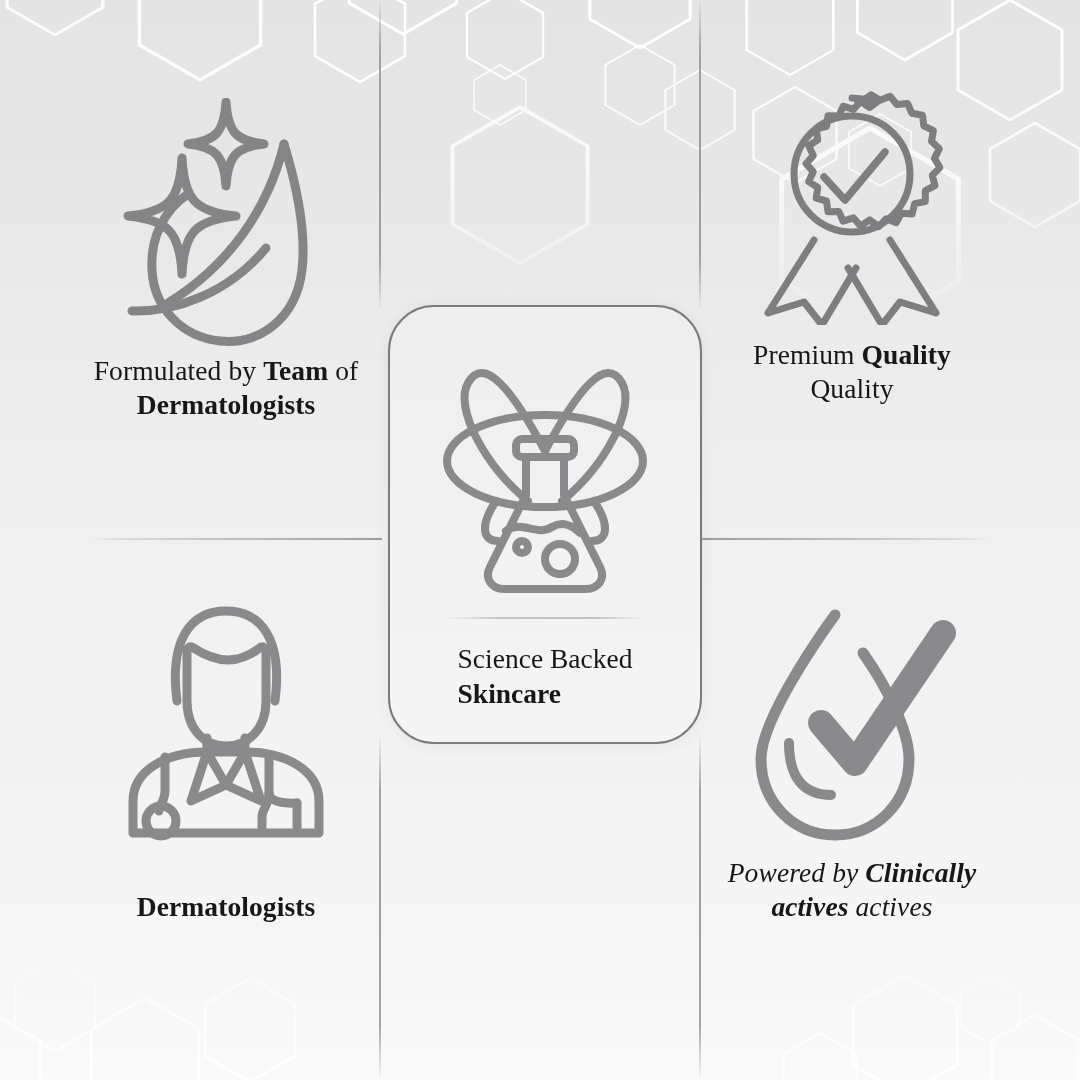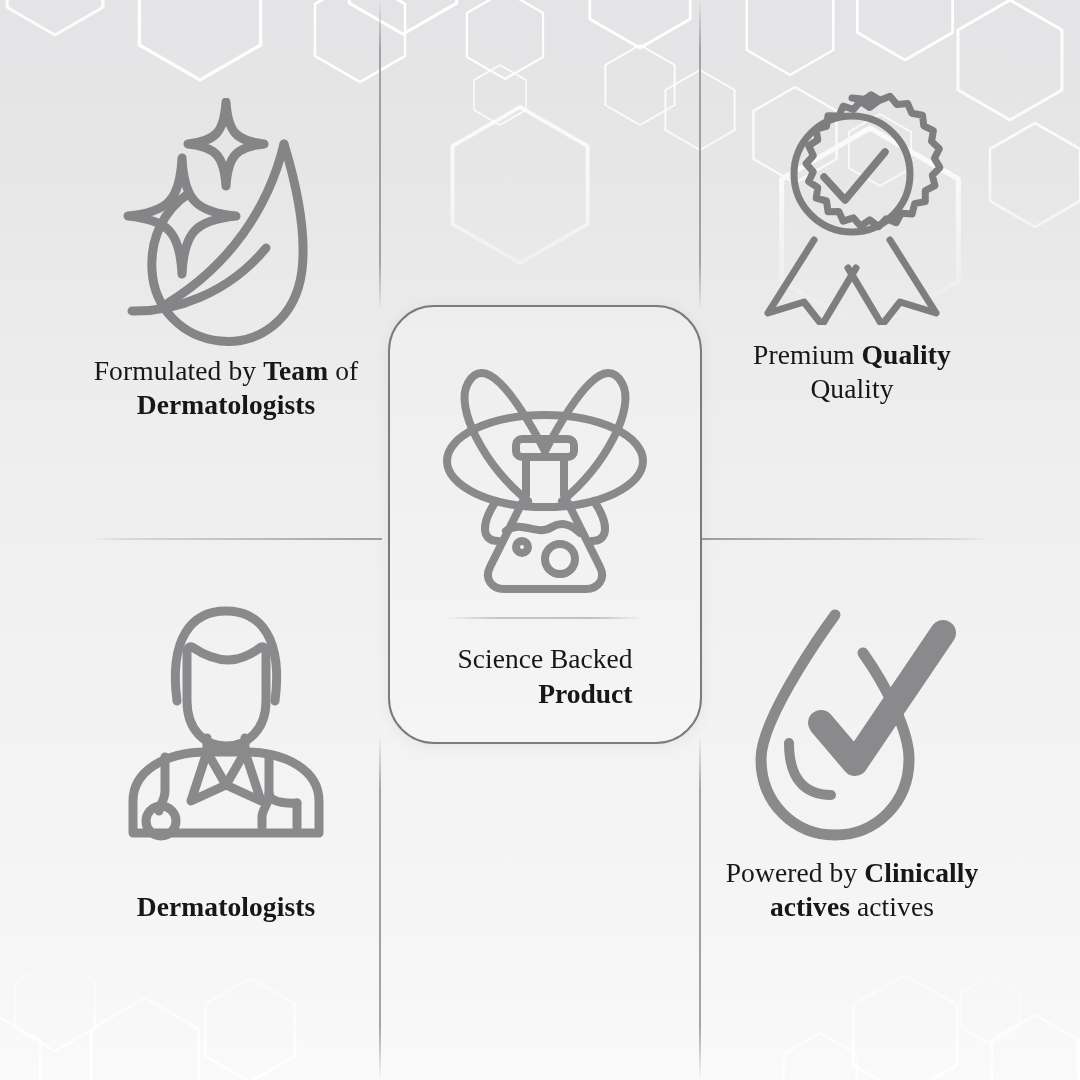--- a/index.html
+++ b/index.html
@@ -92,21 +92,21 @@
     line-height: 1.24;
     color: #171717;
     letter-spacing: 0.1px;
     max-width: 330px;
   }
   .caption b { font-weight: 700; }
 
   #cell-tl { left: 36px;  top: 98px;  }
   #cell-tr { left: 662px; top: 82px;  }
   #cell-bl { left: 36px;  top: 600px; }
-  #cell-br { left: 662px; top: 600px; }
+  #cell-br { left: 662px; top: 600px; font-style: italic; }
 
   
   #center-card {
     position: absolute;
     left: 388px;
     top: 305px;
     width: 310px;
     height: 435px;
     border: 2px solid #7b7b7d;
     border-radius: 46px;
@@ -128,21 +128,21 @@
     height: 2px;
     margin-top: 22px;
     background: linear-gradient(90deg,
         rgba(160,160,165,0) 0%,
         rgba(160,160,165,0.55) 25%,
         rgba(160,160,165,0.6) 75%,
         rgba(160,160,165,0) 100%);
   }
   #center-card .card-caption {
     margin-top: 23px;
-    text-align: right;
+    text-align: left;
     font-size: 27.5px;
     line-height: 1.26;
     color: #171717;
   }
   #center-card .card-caption b { font-weight: 700; }
 
   .ico { display: block; }
 </style>
 </head>
 <body>
@@ -383,17 +383,17 @@
           <path d="M66 176 C82 164 96 182 112 172 C122 166 132 170 140 178"></path>
 
           <circle cx="120" cy="204" r="15"></circle>
           <circle cx="82" cy="192" r="6"></circle>
         </g>
       </svg>
     </div>
     <div class="card-sep"></div>
     <div class="card-caption">
       <span>Science Backed</span><br>
-      <b>Product</b>
+      <b>Skincare</b>
     </div>
   </div>
 
 </div>
 
 </body></html>

